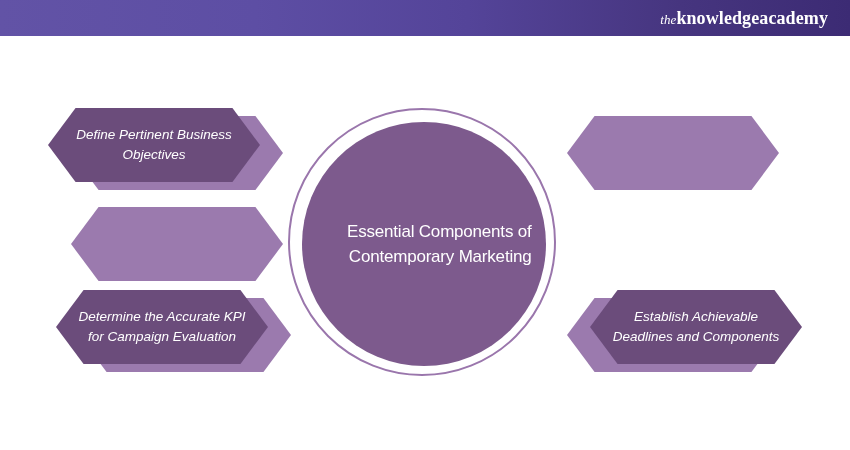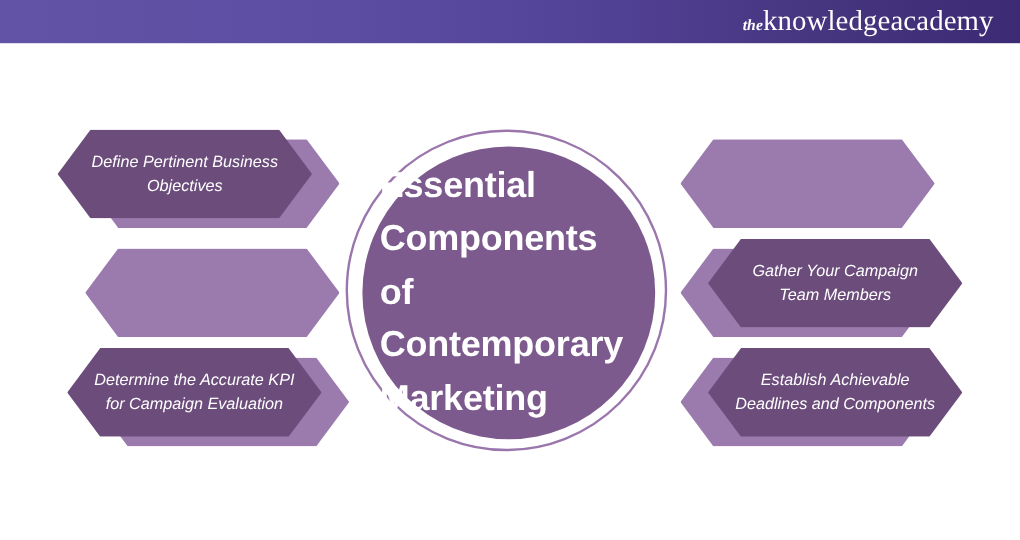--- a/index.html
+++ b/index.html
@@ -31,25 +31,25 @@
     color: #ffffff;
     font-family: "Liberation Serif", serif;
     font-size: 17px;
     letter-spacing: 0.1px;
     margin-right: 22px;
     white-space: nowrap;
   }
   .brand .brand-the {
     font-style: italic;
     font-size: 13px;
-    font-weight: 700;
+    font-weight: 400;
   }
   .brand .brand-main {
-    font-weight: 400;
-    font-size: 24px;
+    font-weight: 700;
+    font-size: 18px;
   }
 
   
   .canvas {
     position: absolute;
     left: 0;
     top: 36px;
     width: 850px;
     height: 414px;
   }
@@ -80,24 +80,24 @@
     width: 244px;
     height: 244px;
     border-radius: 50%;
     background: #7d5a8d;
     display: flex;
     align-items: center;
     justify-content: center;
   }
   .hub-title {
     color: #ffffff;
-    font-size: 30px;
-    font-weight: 700;
+    font-size: 17px;
+    font-weight: 400;
     line-height: 1.48;
-    text-align: left;
+    text-align: right;
     width: 215px;
     letter-spacing: -0.2px;
   }
 
   
   .node {
     position: absolute;
     width: 235px;
     height: 82px;
   }
@@ -175,26 +175,20 @@
     <div class="hex hex-back"></div>
     <div class="hex hex-front">
       <div class="node-label">Determine the Accurate KPI for Campaign Evaluation</div>
     </div>
   </div>
 
   <div class="node node-right node-r1">
     <div class="hex hex-back"></div>
   </div>
 
-  <div class="node node-right node-r2">
-    <div class="hex hex-back"></div>
-    <div class="hex hex-front">
-      <div class="node-label">Gather Your Campaign Team Members</div>
-    </div>
-  </div>
 
   <div class="node node-right node-r3">
     <div class="hex hex-back"></div>
     <div class="hex hex-front">
       <div class="node-label">Establish Achievable Deadlines and Components</div>
     </div>
   </div>
 
 </div>
 

